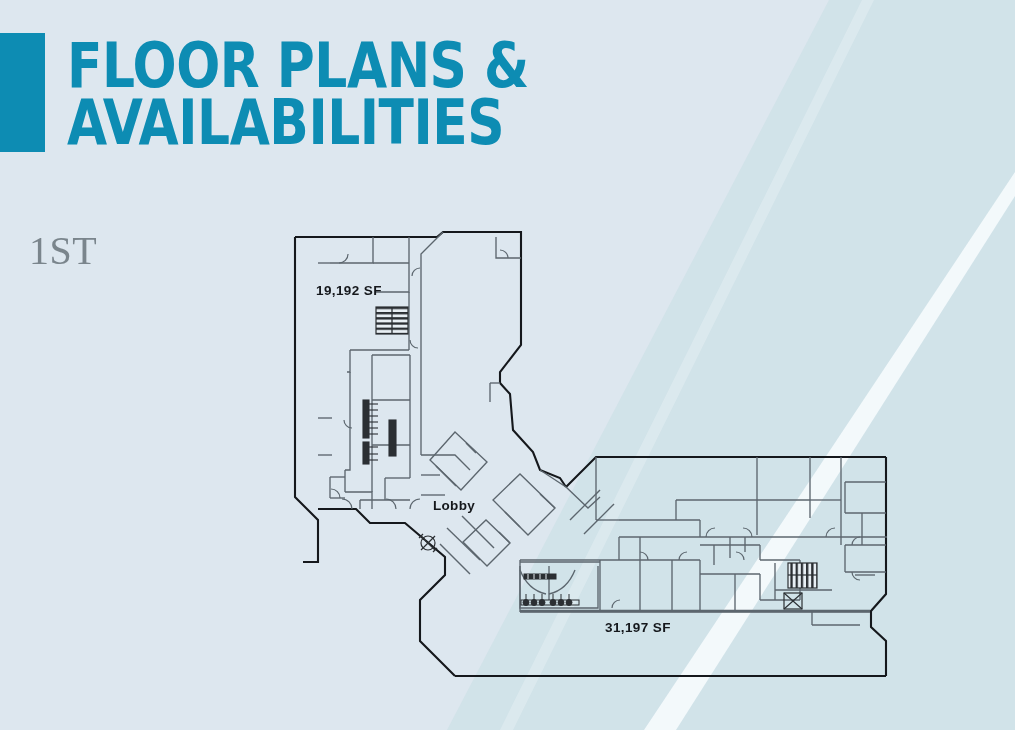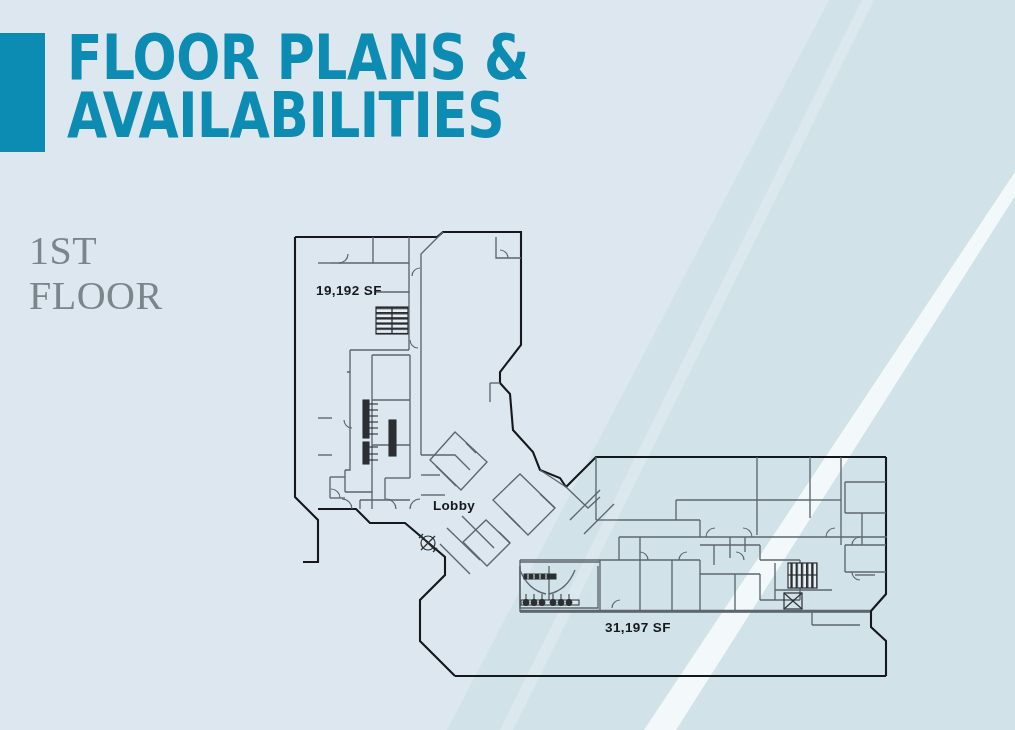--- a/index.html
+++ b/index.html
@@ -7,21 +7,21 @@
     width:1015px;height:730px;
     background:#dde7ef;
     font-family:"Liberation Sans", sans-serif;
     overflow:hidden;
     position:relative;
   }
   #stage{position:absolute;inset:0;width:1015px;height:730px;}
 
   .bg-layer{position:absolute;inset:0;z-index:0;}
 
-  .header{position:absolute;left:0;top:33px;z-index:3;display:flex;align-items:flex-start;}
+  .header{position:absolute;left:0;top:33px;z-index:3;display:flex;align-items:flex-end;}
   .accent-bar{width:45px;height:119px;background:#0d8cb3;}
   .title-block{margin-left:22px;margin-top:-4px;}
   .title-line{
     color:#0d8cb3;
     font-family:"Liberation Sans Narrow","DejaVu Sans Condensed","Liberation Sans",sans-serif;
     font-weight:700;
     font-size:62px;
     line-height:0.93;
     letter-spacing:-0.5px;
     transform:scaleX(0.93);
@@ -334,16 +334,15 @@
   <div class="header">
     <div class="accent-bar"></div>
     <div class="title-block">
       <div class="title-line">FLOOR PLANS &amp;</div>
       <div class="title-line">AVAILABILITIES</div>
     </div>
   </div>
 
   <div class="floor-label">
     <div>1ST</div>
-    <div>FLOOR</div>
   </div>
 
 </div>
 
 </body></html>

